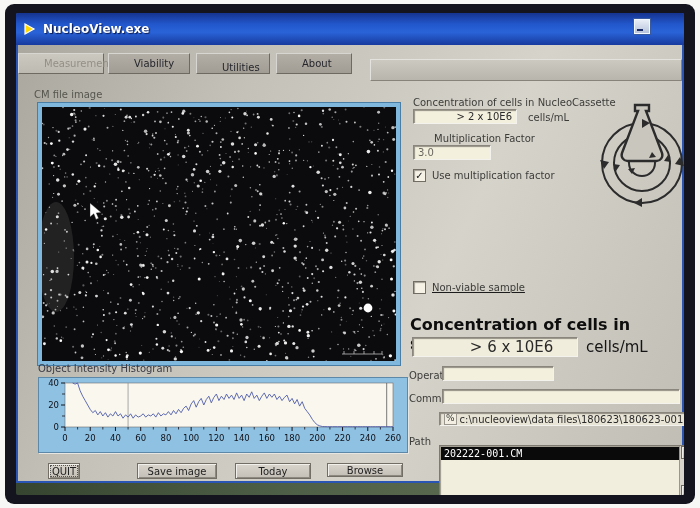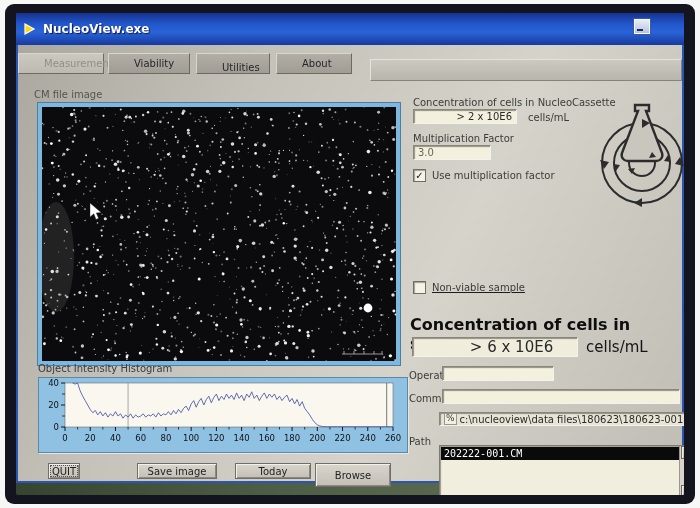--- a/index.html
+++ b/index.html
@@ -1322,27 +1322,27 @@
               <text x="20" y="8" text-anchor="end" font-size="8.5" fill="#101018" font-family="DejaVu Sans, sans-serif">40</text>
               <line x1="23" y1="38" x2="26" y2="38" stroke="#14141c" stroke-width="0.8"></line>
               <line x1="23" y1="16" x2="26" y2="16" stroke="#14141c" stroke-width="0.8"></line>
               <polyline points="33.6,5.0 36.1,6.1 38.6,5.0 41.1,12.7 43.7,18.2 46.2,22.6 48.7,27.0 51.2,31.4 53.8,34.7 56.3,32.5 58.8,36.9 61.3,33.6 63.8,38.0 66.4,34.7 68.9,39.1 71.4,35.8 73.9,38.0 76.5,33.6 79.0,38.0 81.5,35.8 84.0,40.2 86.6,36.9 89.1,39.1 91.6,35.8 94.1,40.2 96.6,36.9 99.2,39.1 101.7,38.0 104.2,35.8 106.7,39.1 109.3,36.9 111.8,38.0 114.3,35.8 116.8,39.1 119.4,34.7 121.9,38.0 124.4,35.8 126.9,36.9 129.4,33.6 132.0,36.9 134.5,32.5 137.0,35.8 139.5,31.4 142.1,34.7 144.6,30.3 147.1,28.1 149.6,32.5 152.2,25.9 154.7,22.6 157.2,29.2 159.7,23.7 162.2,20.4 164.8,27.0 167.3,21.5 169.8,18.2 172.3,24.8 174.9,19.3 177.4,16.0 179.9,22.6 182.4,18.2 185.0,21.5 187.5,16.0 190.0,20.4 192.5,17.1 195.0,21.5 197.6,14.9 200.1,20.4 202.6,17.1 205.1,22.6 207.7,16.0 210.2,19.3 212.7,13.8 215.2,20.4 217.8,17.1 220.3,22.6 222.8,18.2 225.3,14.9 227.8,20.4 230.4,16.0 232.9,19.3 235.4,16.0 237.9,21.5 240.5,18.2 243.0,22.6 245.5,19.3 248.0,17.1 250.6,23.7 253.1,20.4 255.6,25.9 258.1,21.5 260.6,28.1 263.2,23.7 265.7,30.3 268.2,33.6 270.7,36.9 273.3,41.3 275.8,44.6 278.3,46.8 280.8,47.9 283.4,48.5 285.9,48.6 288.4,48.7 290.9,48.7 293.4,48.7 296.0,48.7 298.5,48.7 301.0,48.7 303.5,48.7 306.1,48.7 308.6,48.7 311.1,48.7 313.6,48.7 316.2,48.7 318.7,48.7 321.2,48.7 323.7,48.7 326.2,48.7 328.8,48.7 331.3,48.7 333.8,48.7 336.3,48.7 338.9,48.7 341.4,48.7 343.9,48.7 346.4,48.7 349.0,48.7 351.5,48.7 354.0,48.7" fill="none" stroke="#4f5caa" stroke-width="0.9"></polyline>
             </svg>
       </div>
 
       <div class="btn" style="left:30px;top:424px;width:32px;height:16px;outline:1px dotted #555;outline-offset:-3px;">QUIT</div>
       <div class="btn" style="left:119px;top:424px;width:80px;height:16px;">Save image</div>
       <div class="btn" style="left:217px;top:424px;width:76px;height:16px;">Today</div>
-      <div class="btn" style="left:297px;top:424px;width:76px;height:24px;">Browse</div>
+      <div class="btn" style="left:309px;top:424px;width:76px;height:14px;">Browse</div>
 
       <div class="small-label" style="position:absolute;left:395px;top:58px;">Concentration of cells in NucleoCassette</div>
       <div class="sunken readout" style="position:absolute;left:395px;top:70px;width:104px;height:15px;">&gt; 2 x 10E6</div>
       <div class="small-label" style="position:absolute;left:510px;top:73px;">cells/mL</div>
 
-      <div class="small-label" style="position:absolute;left:395px;top:94px;">Multiplication Factor</div>
+      <div class="small-label" style="position:absolute;left:416px;top:94px;">Multiplication Factor</div>
       <div class="sunken" style="position:absolute;left:395px;top:106px;width:78px;height:15px;color:#6a675f;">3.0</div>
 
       <div class="checkbox-row" style="left:395px;top:130px;">
         <span class="checkbox" id="cb-mult">✓</span>
         <span class="small-label">Use multiplication factor</span>
       </div>
 
       <div class="flask-wrap">
         <svg width="96" height="112" viewBox="0 0 96 112">
           <g fill="none" stroke="#2c2c2c" stroke-width="2">

